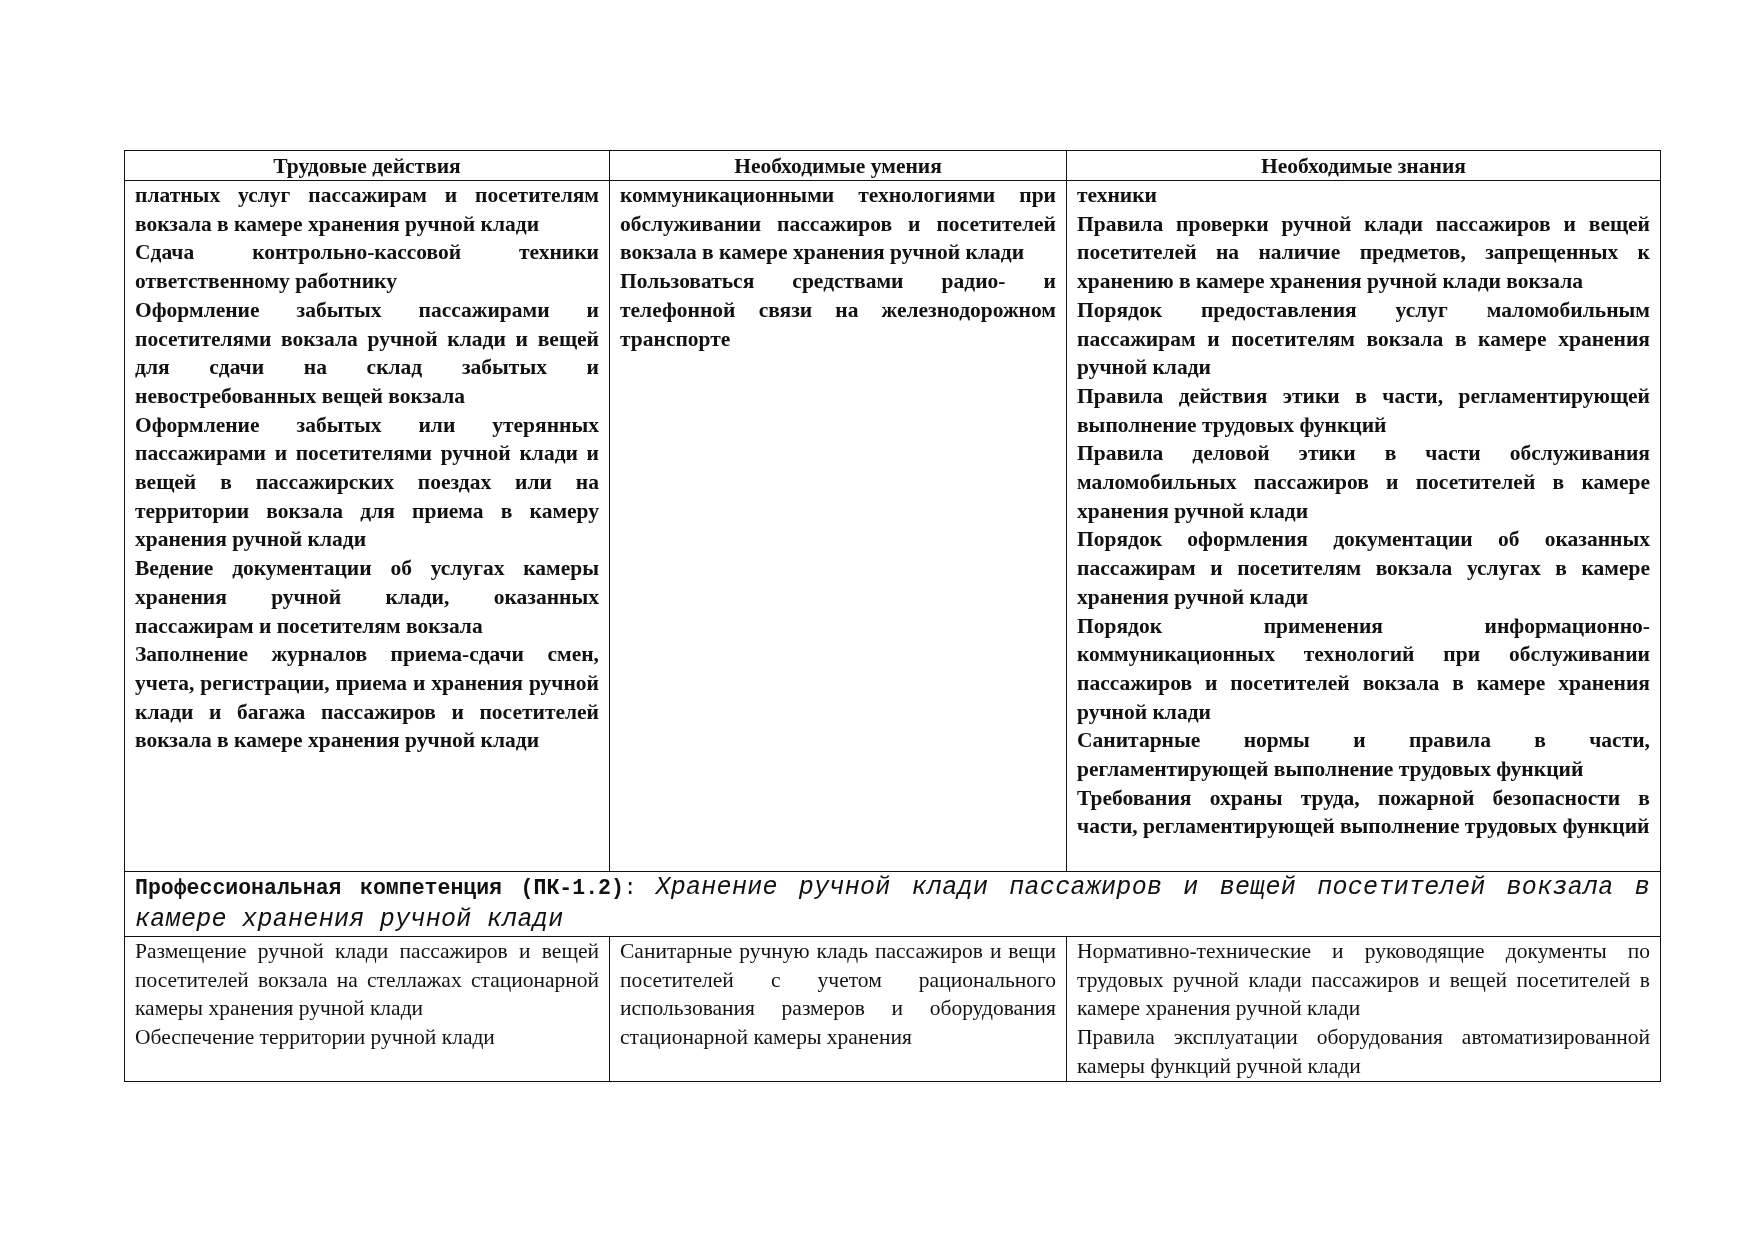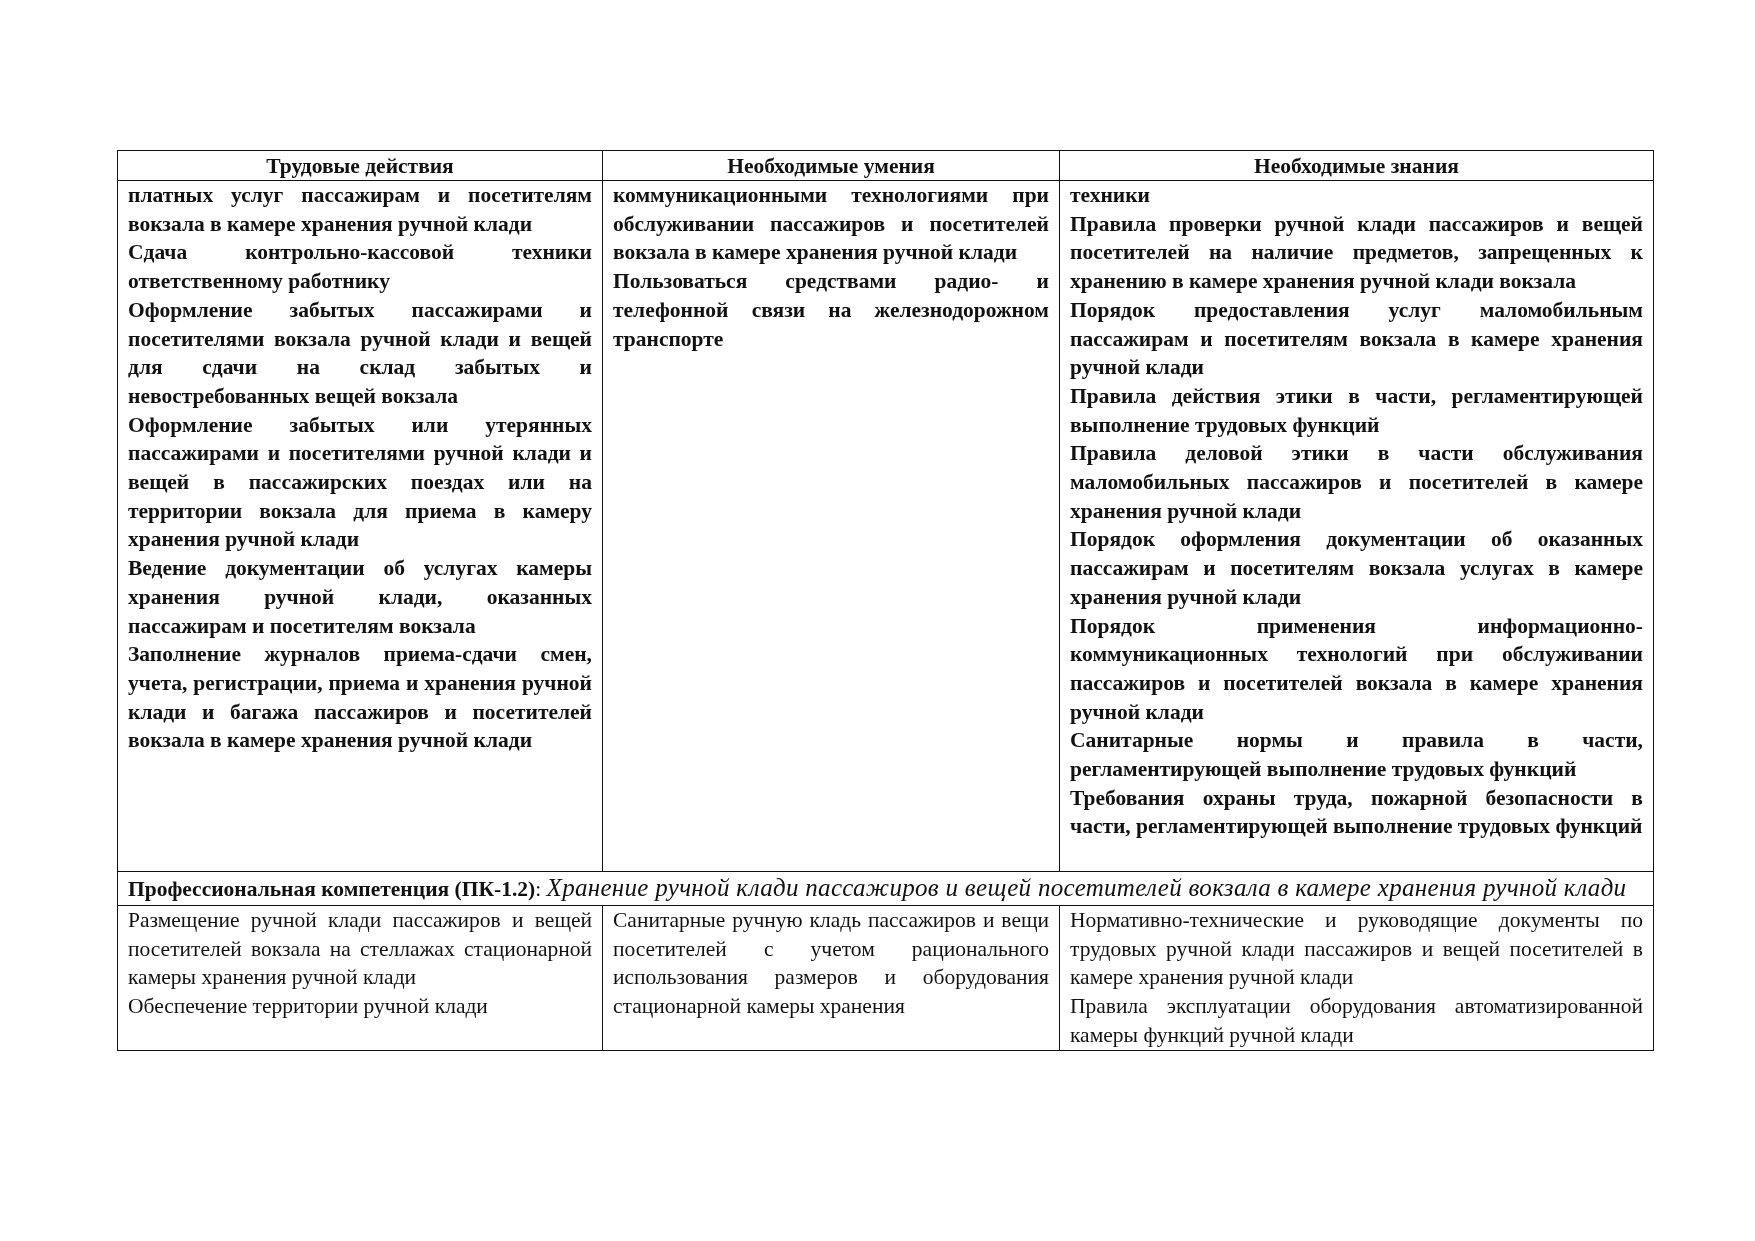--- a/index.html
+++ b/index.html
@@ -16,21 +16,21 @@
     color: #111111;
   }
   .page {
     position: absolute;
     left: 0; top: 0;
     width: 1755px; height: 1241px;
     background: #ffffff;
   }
   table.grid {
     position: absolute;
-    left: 117px;
+    left: 124px;
     top: 150px;
     width: 1536px;
     border-collapse: collapse;
     table-layout: fixed;
   }
   table.grid td, table.grid th {
     border: 1.5px solid #111111;
     vertical-align: top;
     padding: 0 10px 0 10px;
     font-size: 21.5px;
@@ -50,20 +50,21 @@
   .item {
     display: block;
     text-align: justify;
     text-align-last: left;
   }
   .row-main td { height: 690px; font-weight: bold; }
   .row-section td {
     text-align: justify;
     padding-top: 2px;
     padding-bottom: 2px;
+    font-family: Liberation Mono, monospace;
   }
   .section-label {
     font-weight: bold;
     font-size: 21.5px;
   }
   .section-title {
     font-style: italic;
     font-size: 25px;
     letter-spacing: 0.3px;
   }

